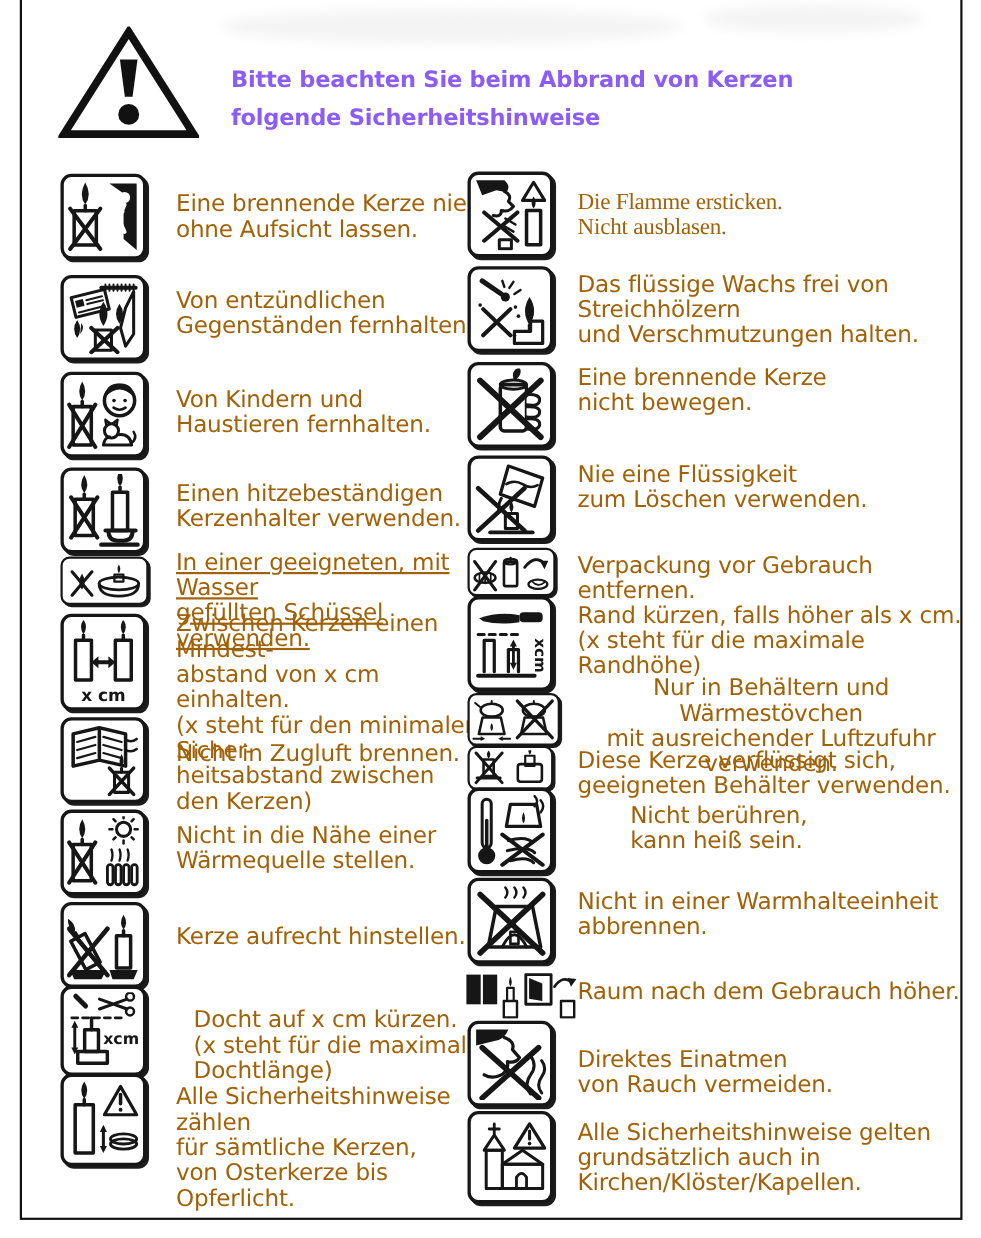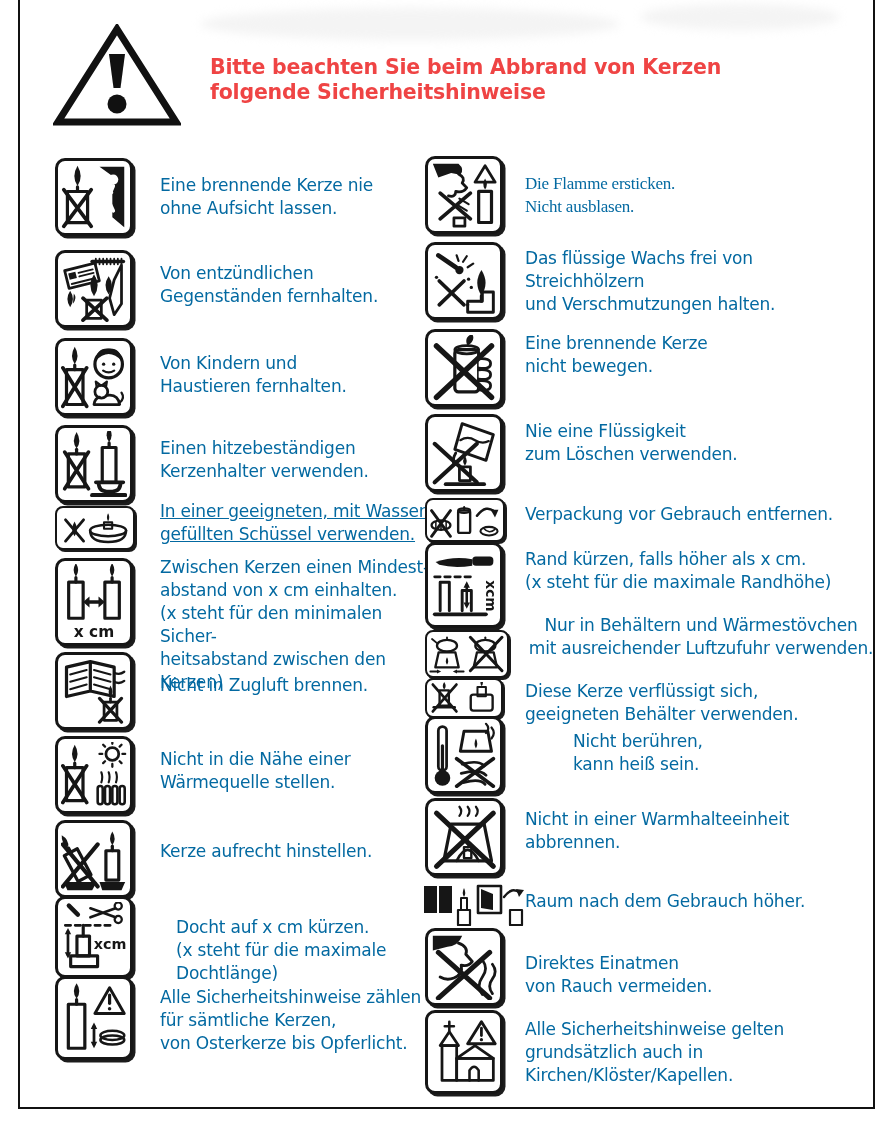--- a/index.html
+++ b/index.html
@@ -1,24 +1,24 @@
 <!DOCTYPE html>
 <html><head>
 <meta charset="utf-8">
 <style>
   html,body{margin:0;padding:0;background:#fff;}
   body{width:892px;height:1125px;position:relative;font-family:"DejaVu Sans","Liberation Sans",sans-serif;color:#222;overflow:hidden;}
   .frame{position:absolute;left:18px;top:-6px;width:853px;height:1111px;border:2px solid #111;background:#fff;}
   .blob{position:absolute;background:#f4f4f4;border-radius:50%;filter:blur(5px);}
-  .title{position:absolute;left:210px;top:55px;font-size:20.5px;font-weight:bold;line-height:25px;color:#ef4444;letter-spacing:-0.2px;white-space:pre-line;}
+  .title{position:absolute;left:210px;top:55px;font-size:20.5px;font-weight:bold;line-height:35px;color:#8b5cf6;letter-spacing:-0.2px;white-space:pre-line;}
   .warn-tri{position:absolute;left:53px;top:24px;}
   .ic{position:absolute;border:3px solid #161616;border-radius:10px;background:#fff;box-shadow:2.5px 2.5px 0 #1c1c1c;display:flex;align-items:center;justify-content:center;box-sizing:content-box;}
   .ic.small{border-width:2.5px;border-radius:8px;box-shadow:2px 2px 0 #1c1c1c;}
   .ic.plain{border:none;box-shadow:none;border-radius:0;}
-  .txt{position:absolute;font-size:17px;line-height:23px;letter-spacing:-0.2px;color:#0369a1;white-space:pre-line;}
+  .txt{position:absolute;font-size:21px;line-height:23px;letter-spacing:-0.2px;color:#a16207;white-space:pre-line;}
   .txt.wide{width:352px;}
   .txt.narrow{width:280px;}
   svg text{font-family:"DejaVu Sans",sans-serif;font-weight:bold;fill:#161616;stroke:none;}
 </style>
 </head>
 <body>
 
 <div class="frame"></div>
 <div class="blob" style="left:200px;top:8px;width:420px;height:32px;"></div>
 <div class="blob" style="left:640px;top:4px;width:200px;height:26px;"></div>

